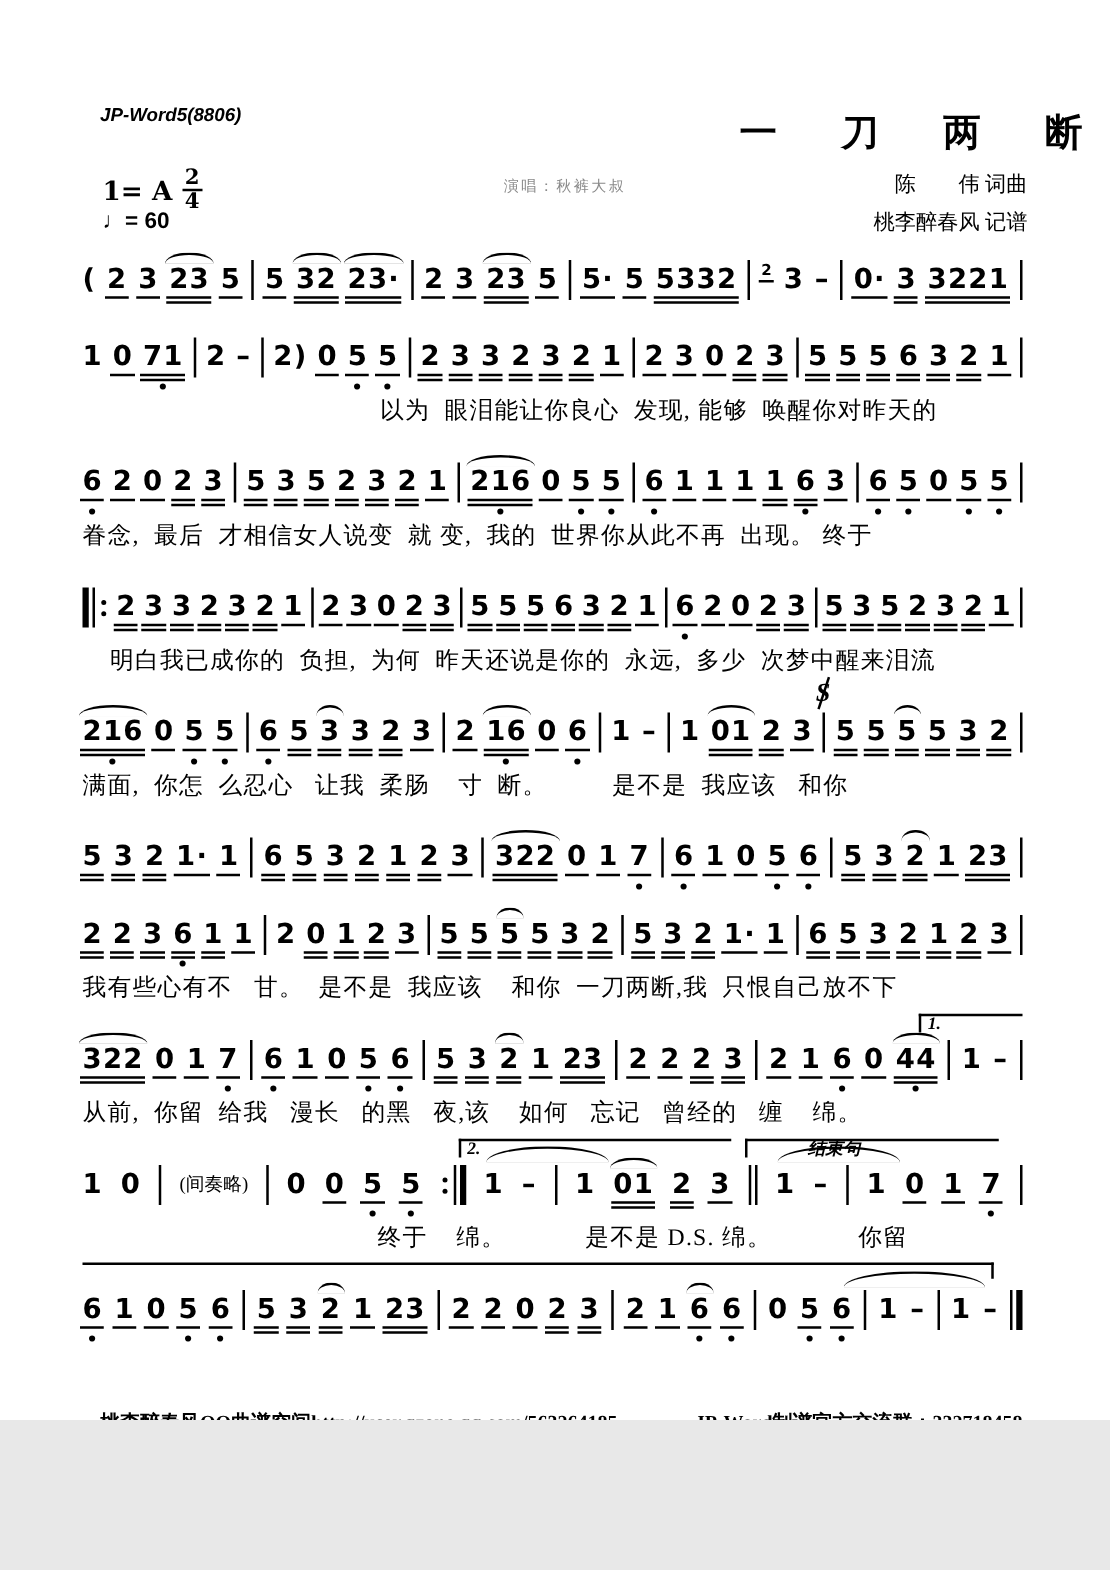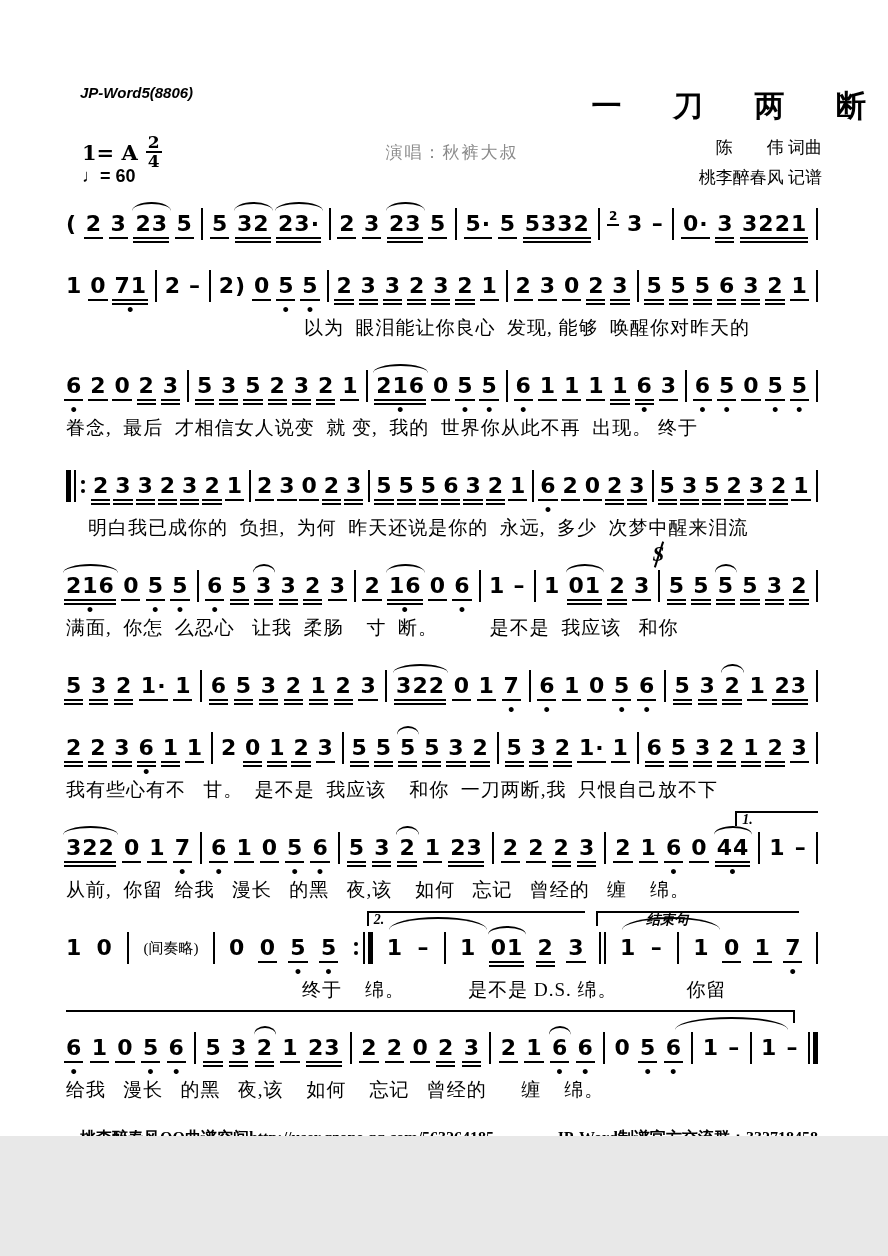--- a/index.html
+++ b/index.html
@@ -14,21 +14,21 @@
   }
   
   .generator{position:absolute;left:80px;top:84px;font-style:italic;font-size:15px;font-weight:bold;}
   .title{position:absolute;left:0;right:0;top:86px;text-align:right;
     font-family:Liberation Serif, serif;font-weight:bold;font-size:30px;letter-spacing:22px;text-indent:22px;}
   .keyrow{position:absolute;left:82px;top:134px;display:flex;align-items:center;gap:8px;
     font-family:"DejaVu Serif",serif;font-weight:bold;font-size:21px;}
   .meter{display:inline-flex;flex-direction:column;align-items:center;font-size:17px;line-height:1.0;}
   .meter .num{border-bottom:2px solid var(--ink);padding:0 2px;}
   .tempo{position:absolute;left:82px;top:166px;font-size:18px;font-weight:bold;}
-  .singer{position:absolute;left:16px;right:0;top:141px;text-align:center;color:var(--muted);font-size:17px;letter-spacing:2px;}
+  .singer{position:absolute;left:16px;right:0;top:141px;text-align:center;color:var(--muted);font-size:12px;letter-spacing:2px;}
   .credits{position:absolute;right:66px;top:133px;text-align:right;white-space:pre;
     font-family:"Liberation Serif",serif;font-size:17px;line-height:1.75;}
   
   .score{position:absolute;left:66px;top:186px;width:752px;}
   .music-line{position:relative;padding-top:21px;margin-bottom:7px;}
   .notation{display:flex;justify-content:space-between;align-items:center;height:34px;
     font-family:"DejaVu Sans",sans-serif;font-weight:bold;font-size:22px;}
   .tok{position:relative;line-height:1;white-space:nowrap;letter-spacing:1px;}
   .tok .ul{position:absolute;left:-2px;right:-1px;top:calc(100% + 2px);height:2px;background:var(--ink);}
   .tok .ul.u2{box-shadow:0 4px 0 0 var(--ink);}
@@ -584,21 +584,20 @@
           <span class="bargroup">
             <span class="bar"></span>
           </span>
           <span class="tok"><span>1</span></span>
           <span class="tok"><span>–</span></span>
           <span class="bargroup">
             <span class="bar"></span>
             <span class="bar thick"></span>
           </span>
         </div>
-        <div class="lyrics">给我   漫长   的黑   夜,该    如何    忘记   曾经的      缠    绵。</div>
       </div>
     </div>
 
   <div class="footer-left">桃李醉春风QQ曲谱空间http://user.qzone.qq.com/563264185</div>
   <div class="footer-right">JP-Word制谱官方交流群：332718458</div>
 
   <div class="watermark">
     <span class="wm-prefix">www.h</span>
     <span class="vinyl">
       <span class="note">♪</span>

